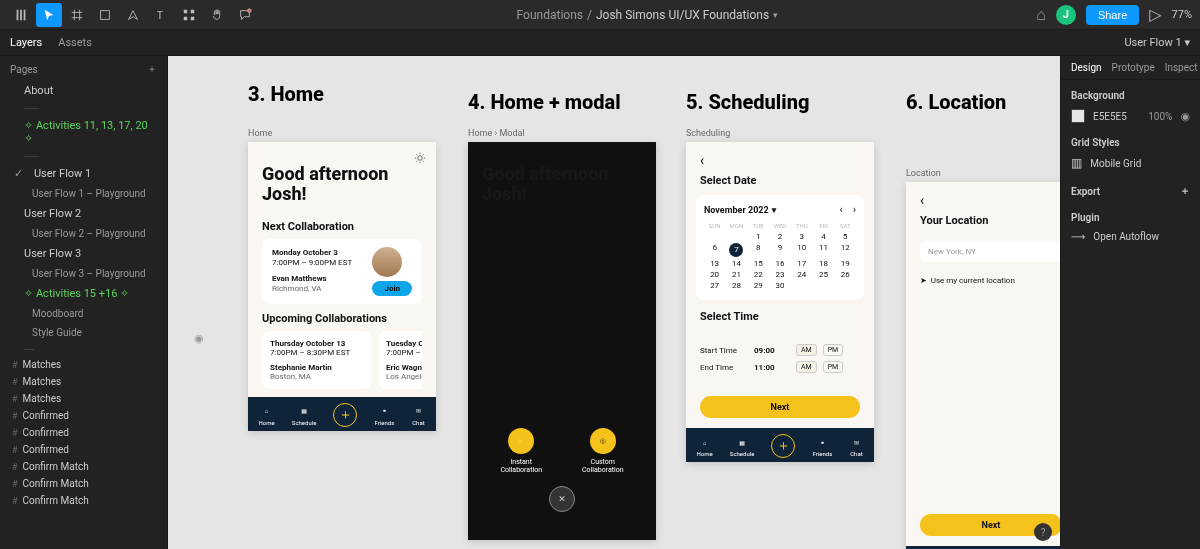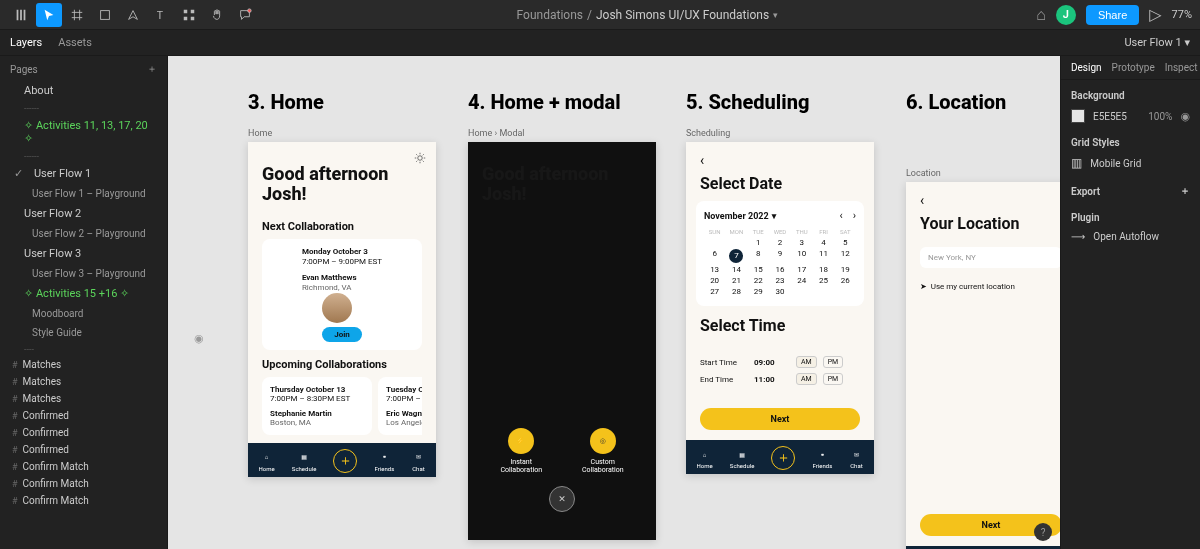--- a/index.html
+++ b/index.html
@@ -46,21 +46,21 @@
 
 
 .app-frame { width:188px; background:#faf7f2; border-radius:0; box-shadow:0 2px 8px rgba(0,0,0,.15); overflow:hidden; font-size:9px; color:#111; position:relative; }
 .app-frame.dark { background:#2b2b2b; }
 
 
 .gear { position:absolute; right:10px; top:10px; }
 .greet { font-size:18px; font-weight:800; line-height:1.1; padding:22px 14px 8px; }
 .sect { padding:0 14px; }
 .sect-title { font-weight:700; font-size:11px; margin:8px 0 6px; }
-.card { background:#fff; border-radius:8px; padding:8px 10px; display:flex; align-items:center; margin-bottom:8px;flex-direction:column; }
+.card { background:#fff; border-radius:8px; padding:8px 10px; display:flex; align-items:center; margin-bottom:8px; }
 .card .info { flex:1; }
 .card .info .ln { font-size:8px; line-height:1.25; }
 .card .info .bold { font-weight:700; }
 .card .info .sub { color:#666; }
 .av { width:30px; height:30px; border-radius:50%; background:linear-gradient(#d0b090,#a07850); }
 .join-pill { background:#0ea5e9; border-radius:11px; padding:3px 12px; font-size:8px; font-weight:700; cursor:pointer; margin-top:4px; display:inline-block; }
 .upc-wrap { display:flex; gap:6px; overflow:hidden; padding-bottom:8px; }
 .upc-card { background:#fff; border-radius:8px; padding:8px; min-width:110px; }
 
 
@@ -71,21 +71,21 @@
 
 
 .overlay { position:absolute; inset:0; background:rgba(0,0,0,0.62); display:flex; flex-direction:column; justify-content:flex-end; align-items:center; padding-bottom:28px; gap:12px; }
 .modal-row { display:flex; gap:40px; }
 .modal-opt { display:flex; flex-direction:column; align-items:center; gap:4px; color:#fff; font-size:7px; cursor:pointer; }
 .modal-opt .circ { width:26px; height:26px; border-radius:50%; background:#f4c21b; display:flex; align-items:center; justify-content:center; color:#333; }
 .close-circ { width:26px; height:26px; border-radius:50%; background:#333; border:1px solid #888; display:flex; align-items:center; justify-content:center; color:#ccc; cursor:pointer; }
 
 
 .back-ch { padding:10px 14px 0; font-size:14px; cursor:pointer; }
-.sch-title { font-weight:700; font-size:16px; padding:6px 14px 8px; }
+.sch-title { font-weight:700; font-size:11px; padding:6px 14px 8px; }
 .cal-wrap { background:#fff; border-radius:8px; margin:0 10px; padding:8px; }
 .cal-hdr { display:flex; align-items:center; justify-content:space-between; }
 .cal-hdr .mon { font-weight:700; font-size:9px; display:flex; align-items:center; gap:3px; }
 .cal-nav { display:flex; gap:10px; font-size:11px; }
 .dow { display:flex; justify-content:space-between; font-size:6px; color:#bbb; margin:6px 0 3px; text-transform:uppercase; }
 .dow span, .cal-row span { width:14%; text-align:center; display:inline-block; }
 .cal-row { display:flex; justify-content:space-between; font-size:8px; margin:2px 0; }
 .cal-row .sel { background:#0f2438; color:#fff; border-radius:50%; width:14px; height:14px; line-height:14px; display:inline-block; }
 .time-sect { padding:8px 14px; }
 .time-row { display:flex; align-items:center; gap:6px; margin:5px 0; font-size:8px; }
@@ -252,21 +252,21 @@
     <div class="layer-row">
         <span class="ic">#</span>
         <span>Confirm Match</span>
       </div>
 
   </div>
 
   <div class="canvas">
     <span class="eye-ic" style="left:26px; top:276px;">◉</span>
 
-    <div class="col" style="left:80px; top:34px;">
+    <div class="col" style="left:80px; top:26px;">
       <div class="frame-title">3. Home</div>
     </div>
     <div class="col" style="left:80px; top:72px;">
       <div class="frame-name">Home</div>
       <div class="app-frame" style="margin-top:4px;">
         <span class="gear"><svg width="12" height="12" viewBox="0 0 16 16" fill="none" stroke="#444">
               <circle cx="8" cy="8" r="3"></circle>
               <path d="M8 1v2M8 13v2M1 8h2M13 8h2M3 3l1.4 1.4M11.6 11.6L13 13M13 3l-1.4 1.4M4.4 11.6L3 13"></path>
             </svg></span>
         <div class="greet"><span>Good afternoon</span><br><span>Josh!</span></div>

